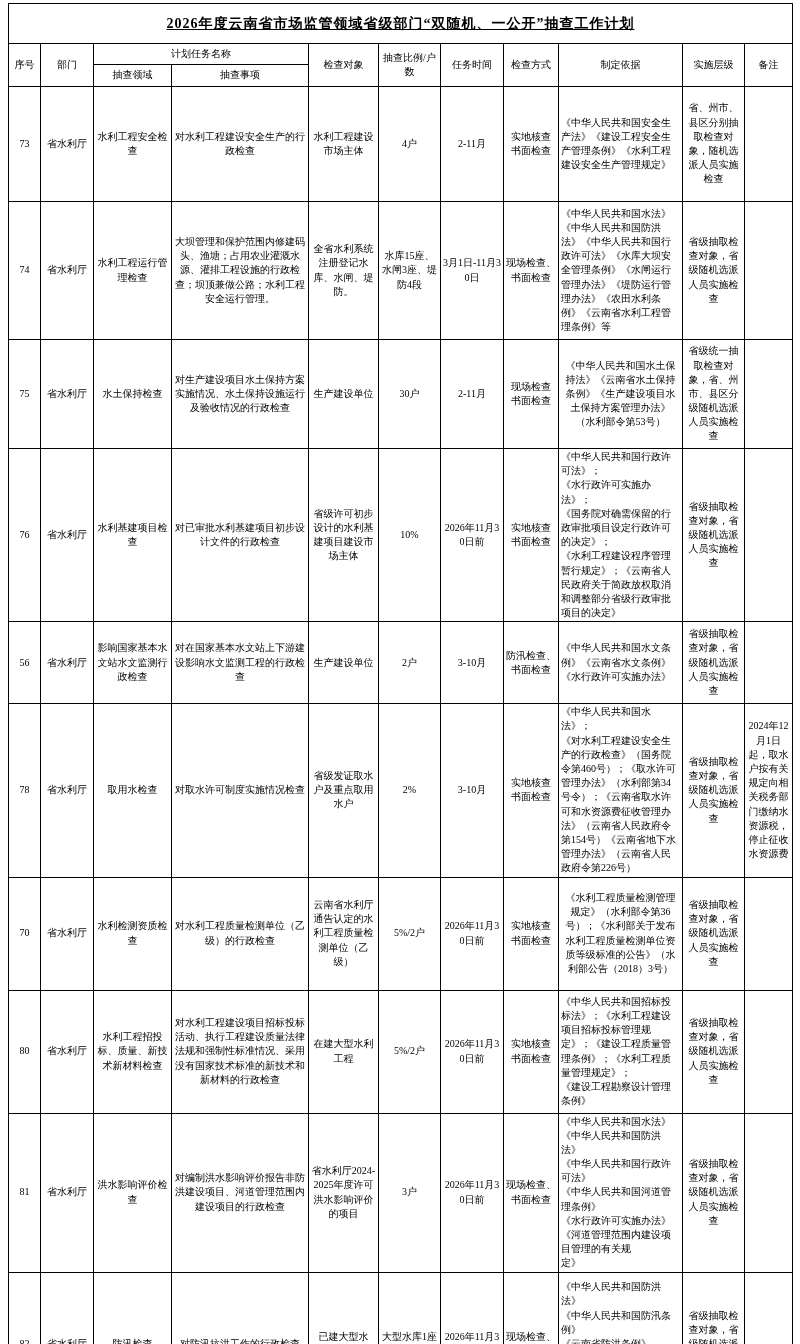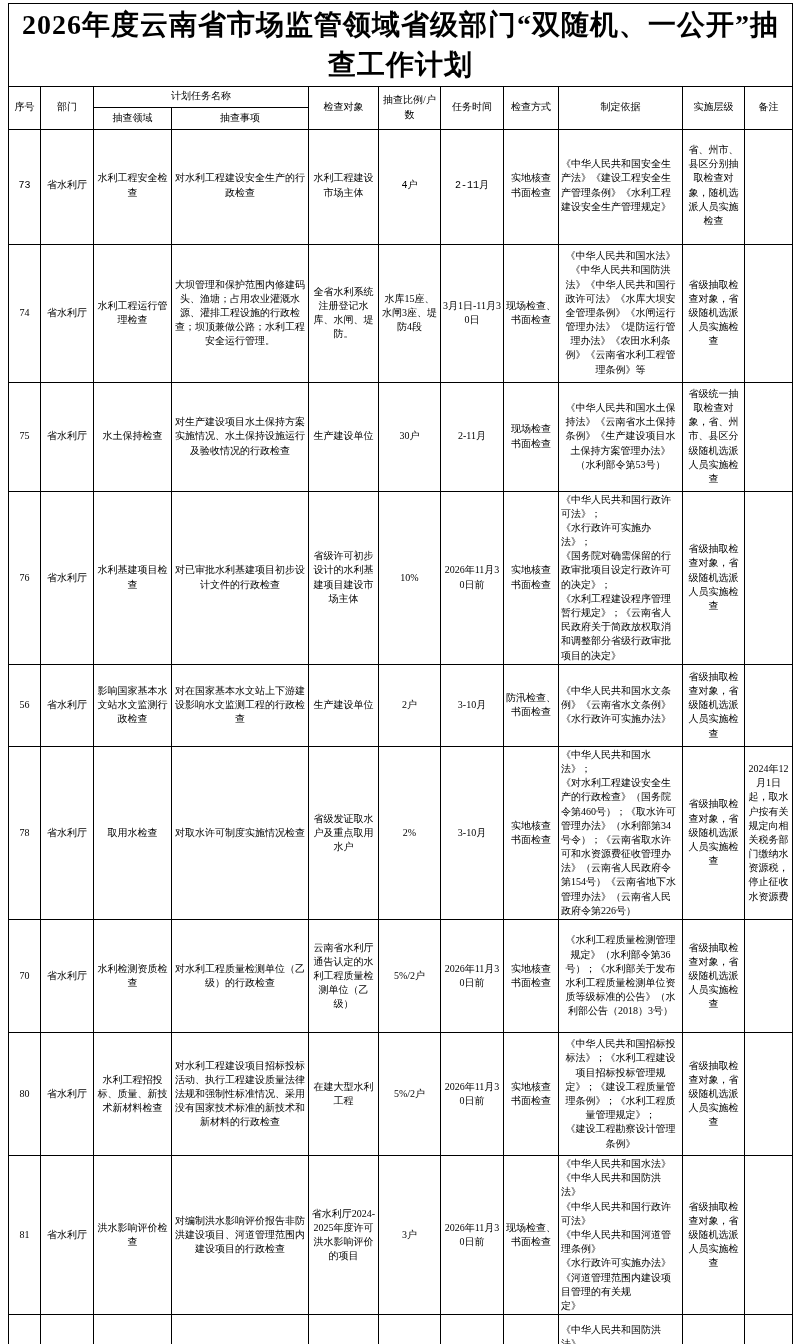--- a/index.html
+++ b/index.html
@@ -14,35 +14,35 @@
   th, td {
     border:1px solid #000000;
     font-size:10px; line-height:1.42;
     text-align:center; vertical-align:middle;
     padding:1px 2px;
     white-space:pre-line;
     word-break:break-all;
     overflow:hidden;
   }
   th.title-cell {
-    font-size:28px; font-weight:bold; height:40px;
-    letter-spacing:1px; white-space:normal;
+    font-size:14px; font-weight:bold; height:40px;
+    letter-spacing:1px; white-space:normal;text-decoration:underline;
   }
   thead th { font-weight:normal; }
   thead tr.h1 th { height:21px; }
   thead tr.h2 th { height:22px; }
   td.align-left { text-align:left; }
-  tbody tr:nth-child(1)  td { height:115px;font-family:Liberation Mono, monospace; }
-  tbody tr:nth-child(2)  td { height:138px;text-align:center; }
+  tbody tr:nth-child(1)  td { height:115px; }
+  tbody tr:nth-child(2)  td { height:138px; }
   tbody tr:nth-child(3)  td { height:109px; }
   tbody tr:nth-child(4)  td { height:155px; }
   tbody tr:nth-child(5)  td { height:82px;  }
   tbody tr:nth-child(6)  td { height:133px; }
   tbody tr:nth-child(7)  td { height:113px; }
-  tbody tr:nth-child(8)  td { height:123px;text-align:center; }
+  tbody tr:nth-child(8)  td { height:123px; }
   tbody tr:nth-child(9)  td { height:143px; }
   tbody tr:nth-child(10) td { height:144px; }
 </style>
 </head>
 <body>
 
 <div class="page">
   <table>
     <colgroup>
       <col style="width:32px">

